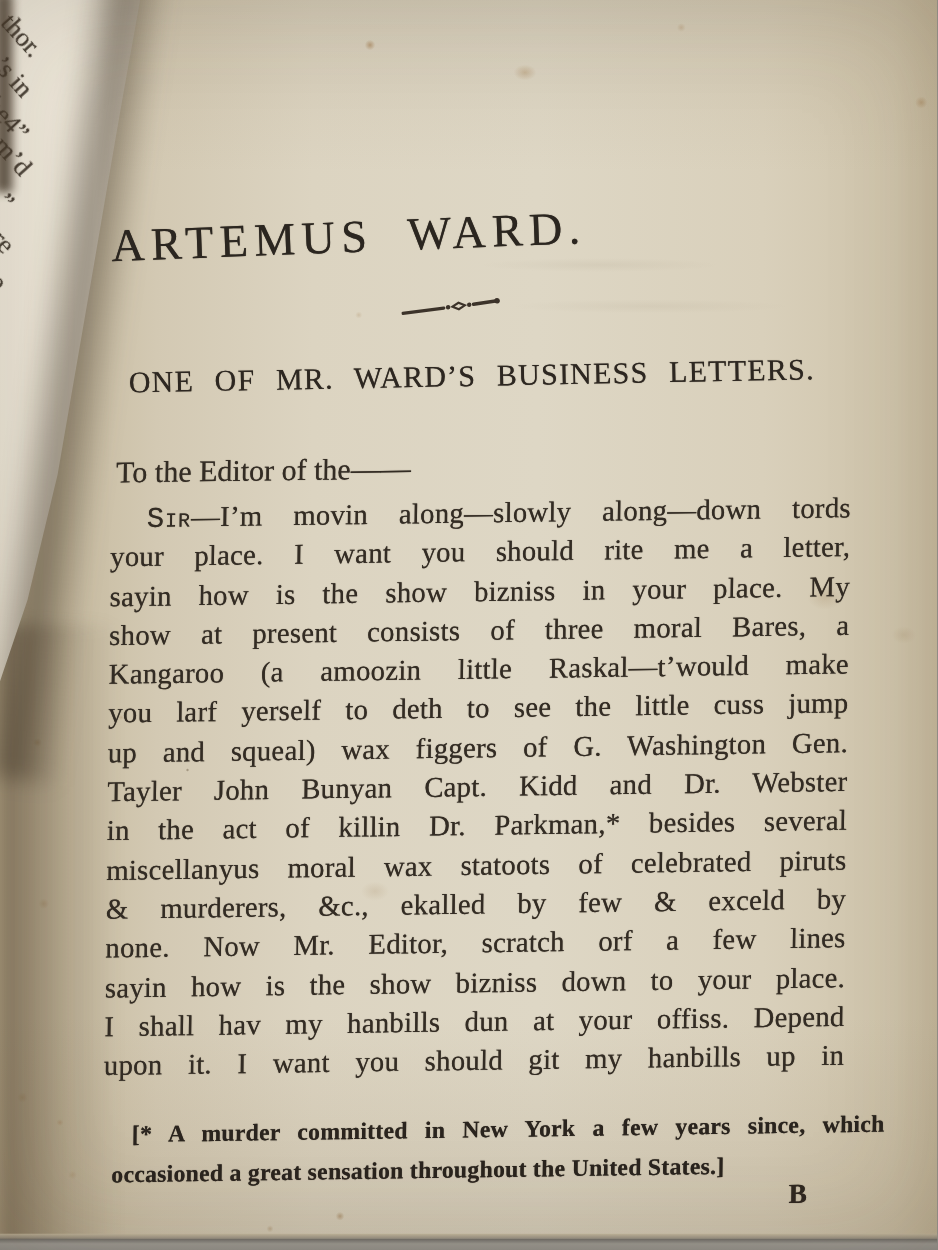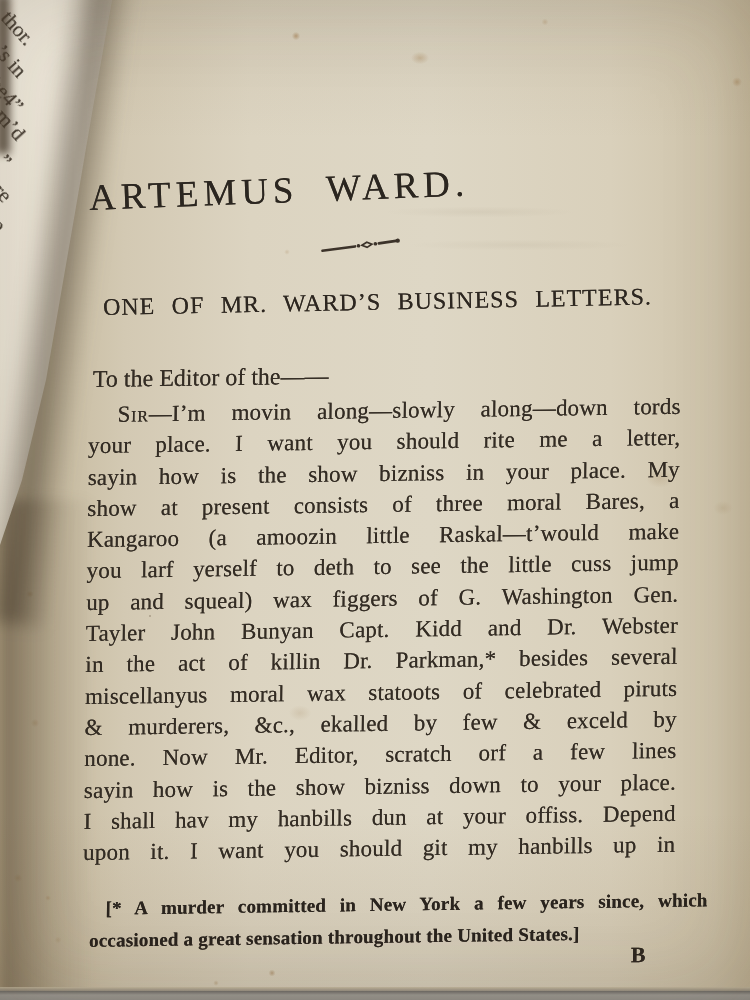--- a/index.html
+++ b/index.html
@@ -132,21 +132,21 @@
     position:absolute;top:399px;left:5px;width:592px;
     font-size:23px;line-height:31.3px;letter-spacing:.2px;
   }
   .line{
     text-align:justify;text-align-last:justify;
     height:31.3px;overflow:visible;white-space:nowrap;
     display:flex;justify-content:space-between;
   }
   .line{display:block;}
   .line.first{padding-left:29px;}
-  .sc{font-variant:small-caps;letter-spacing:.8px;}
+  .sc{font-variant:small-caps;letter-spacing:.8px;font-family:Liberation Mono, monospace;}
   .footnote{
     position:absolute;top:893px;left:12px;width:618px;
     font-size:19px;font-weight:700;line-height:31.5px;letter-spacing:.2px;
     color:#2a241e;
   }
   .fline1{padding-left:16px;text-align:justify;text-align-last:justify;}
   .fline2{text-align:left;}
   .sig{
     position:absolute;top:950px;left:554px;
     font-size:22px;font-weight:700;color:#2f2720;

